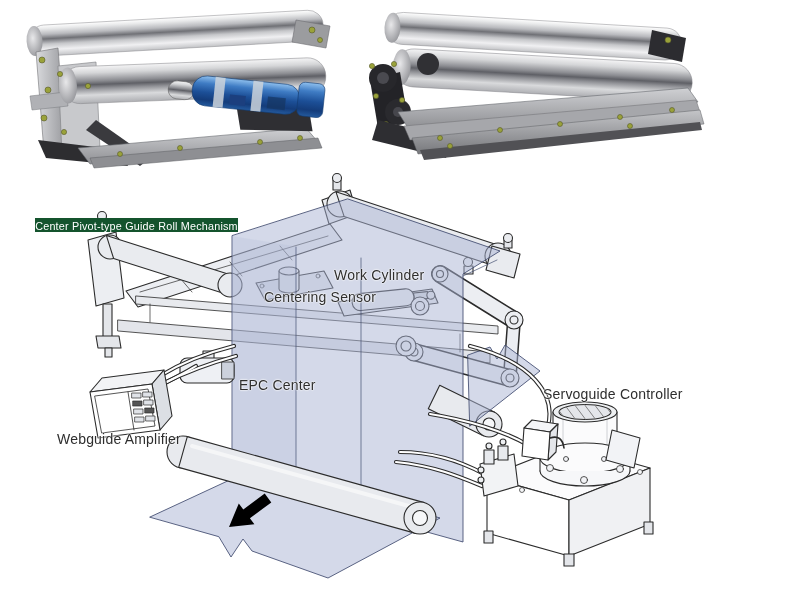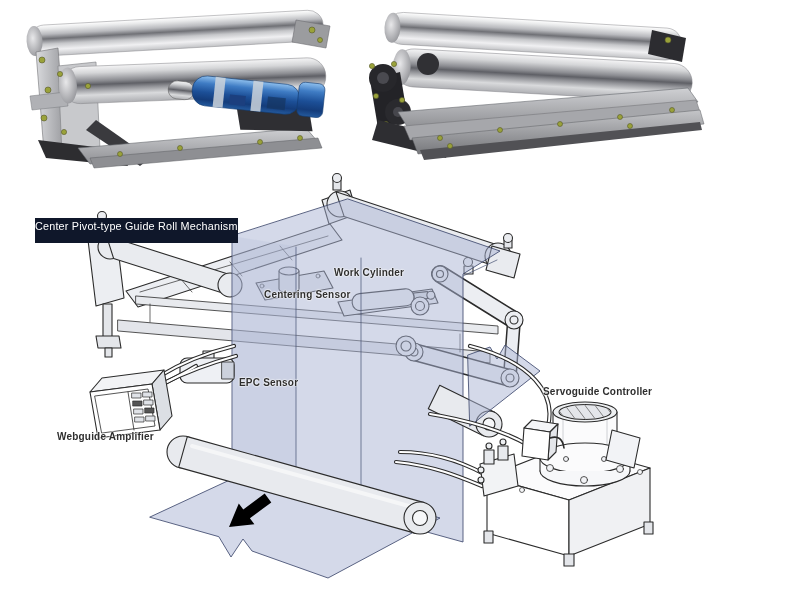--- a/index.html
+++ b/index.html
@@ -1,22 +1,22 @@
 <!DOCTYPE html>
 <html><head>
 <meta charset="utf-8">
 <style>
   html,body{margin:0;padding:0;background:#ffffff;}
   #stage{position:relative;width:805px;height:593px;background:#ffffff;overflow:hidden;
          font-family:"Liberation Sans",sans-serif;}
   #stage svg{position:absolute;left:0;top:0;}
-  .lbl{position:absolute;font-size:10px;color:#2e2e2e;white-space:nowrap;letter-spacing:.2px;
-       text-shadow:0 0 2px #fff,0 0 2px #fff,0 0 1px #fff;font-weight:bold;}
-  .banner{position:absolute;left:35px;top:218px;width:203px;height:25px;background:#0f172a;
-          color:#ffffff;font-size:10.8px;line-height:17px;text-align:left;letter-spacing:.2px;}
+  .lbl{position:absolute;font-size:14px;color:#2e2e2e;white-space:nowrap;letter-spacing:.2px;
+       text-shadow:0 0 2px #fff,0 0 2px #fff,0 0 1px #fff;}
+  .banner{position:absolute;left:35px;top:218px;width:203px;height:14px;background:#14532d;
+          color:#ffffff;font-size:10.8px;line-height:17px;text-align:center;letter-spacing:.2px;}
 </style>
 </head>
 <body>
 
 <div id="stage">
 
 <svg width="805" height="593" viewBox="0 0 805 593">
   <defs>
     <linearGradient id="chrome" x1="0" y1="0" x2="0" y2="1">
       <stop offset="0" stop-color="#ffffff"></stop>
@@ -384,17 +384,17 @@
     </g>
 
     <polygon points="264.7,493.6 243.3,509.4 238.8,503.4 229,527 254.4,524.2 249.9,518.2 271.3,502.4" fill="#000000" stroke="none"></polygon>
   </g>
 </svg>
 
 <div class="banner">Center Pivot-type Guide Roll Mechanism</div>
 
 <div class="lbl" style="left:334px;top:267px;">Work Cylinder</div>
 <div class="lbl" style="left:256px;top:289px;margin-left:8px;">Centering Sensor</div>
-<div class="lbl" style="left:239px;top:377px;">EPC Sensor</div>
+<div class="lbl" style="left:239px;top:377px;">EPC Center</div>
 <div class="lbl" style="left:57px;top:431px;text-align:right;">Webguide Amplifier</div>
 <div class="lbl" style="left:543px;top:386px;text-align:center;">Servoguide Controller</div>
 
 </div>
 
 </body></html>

